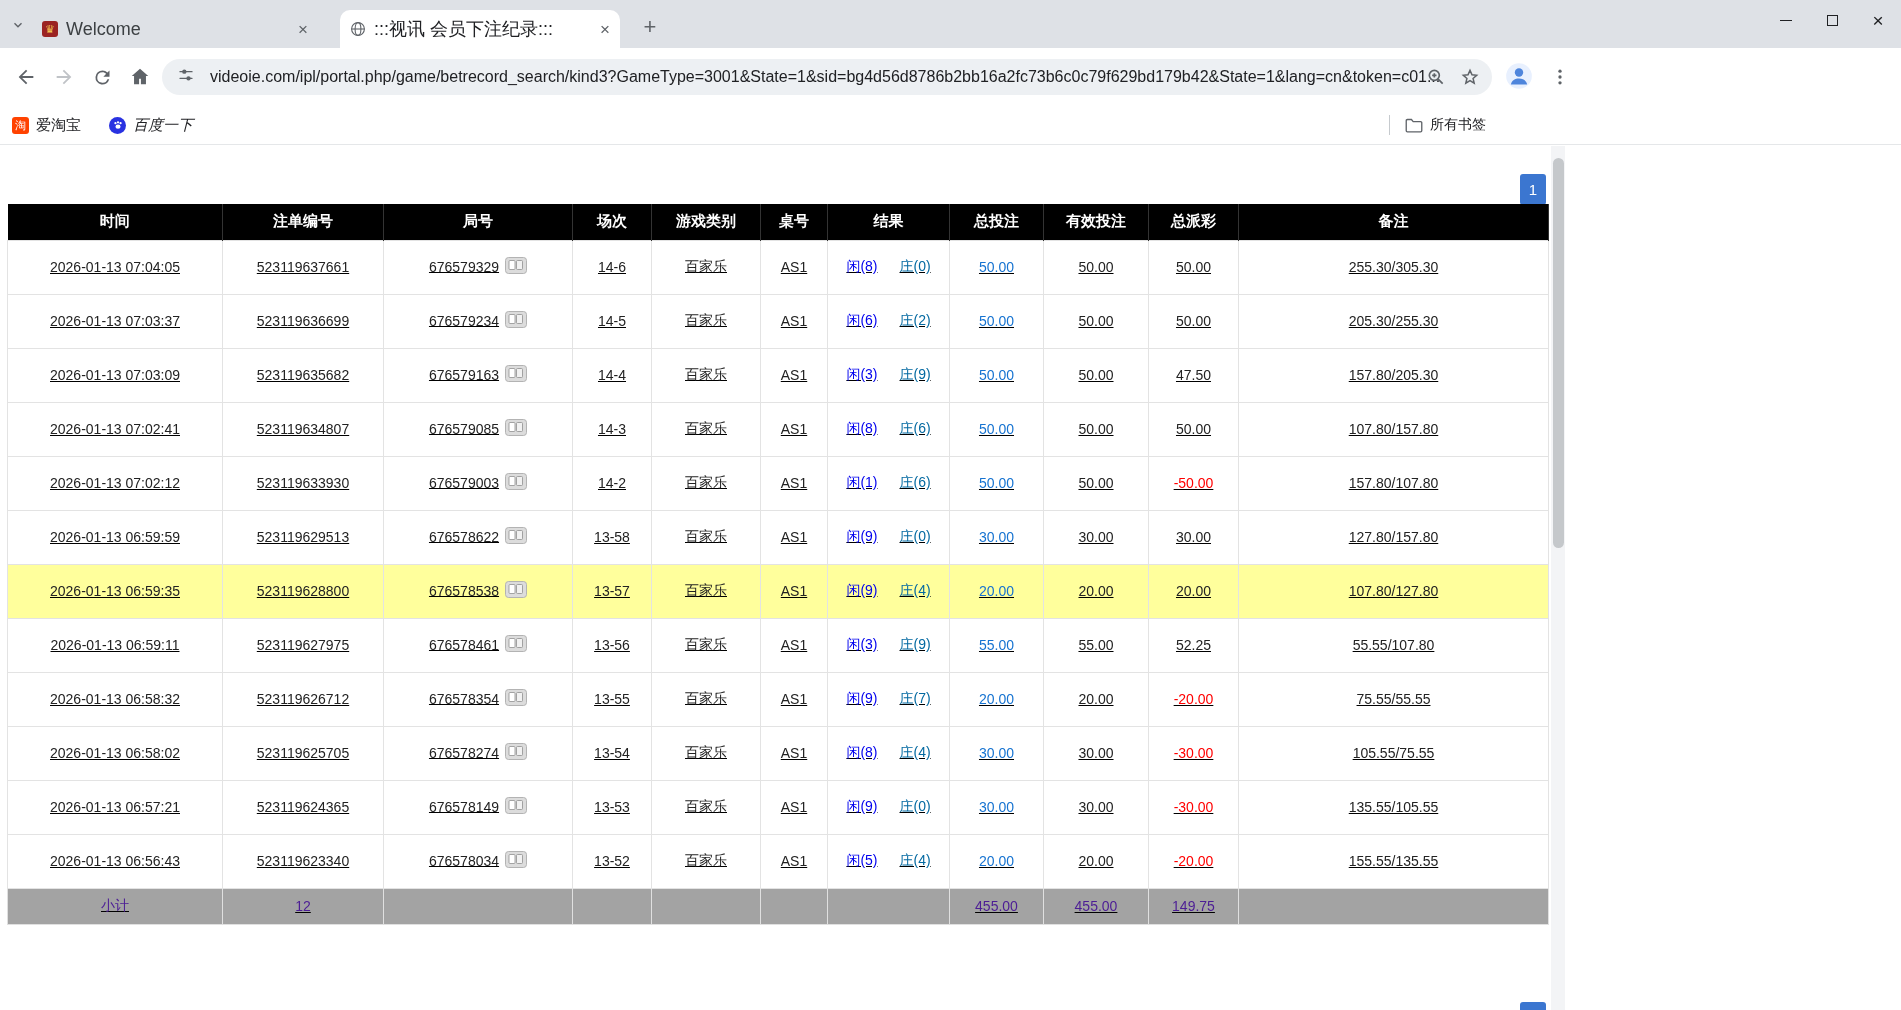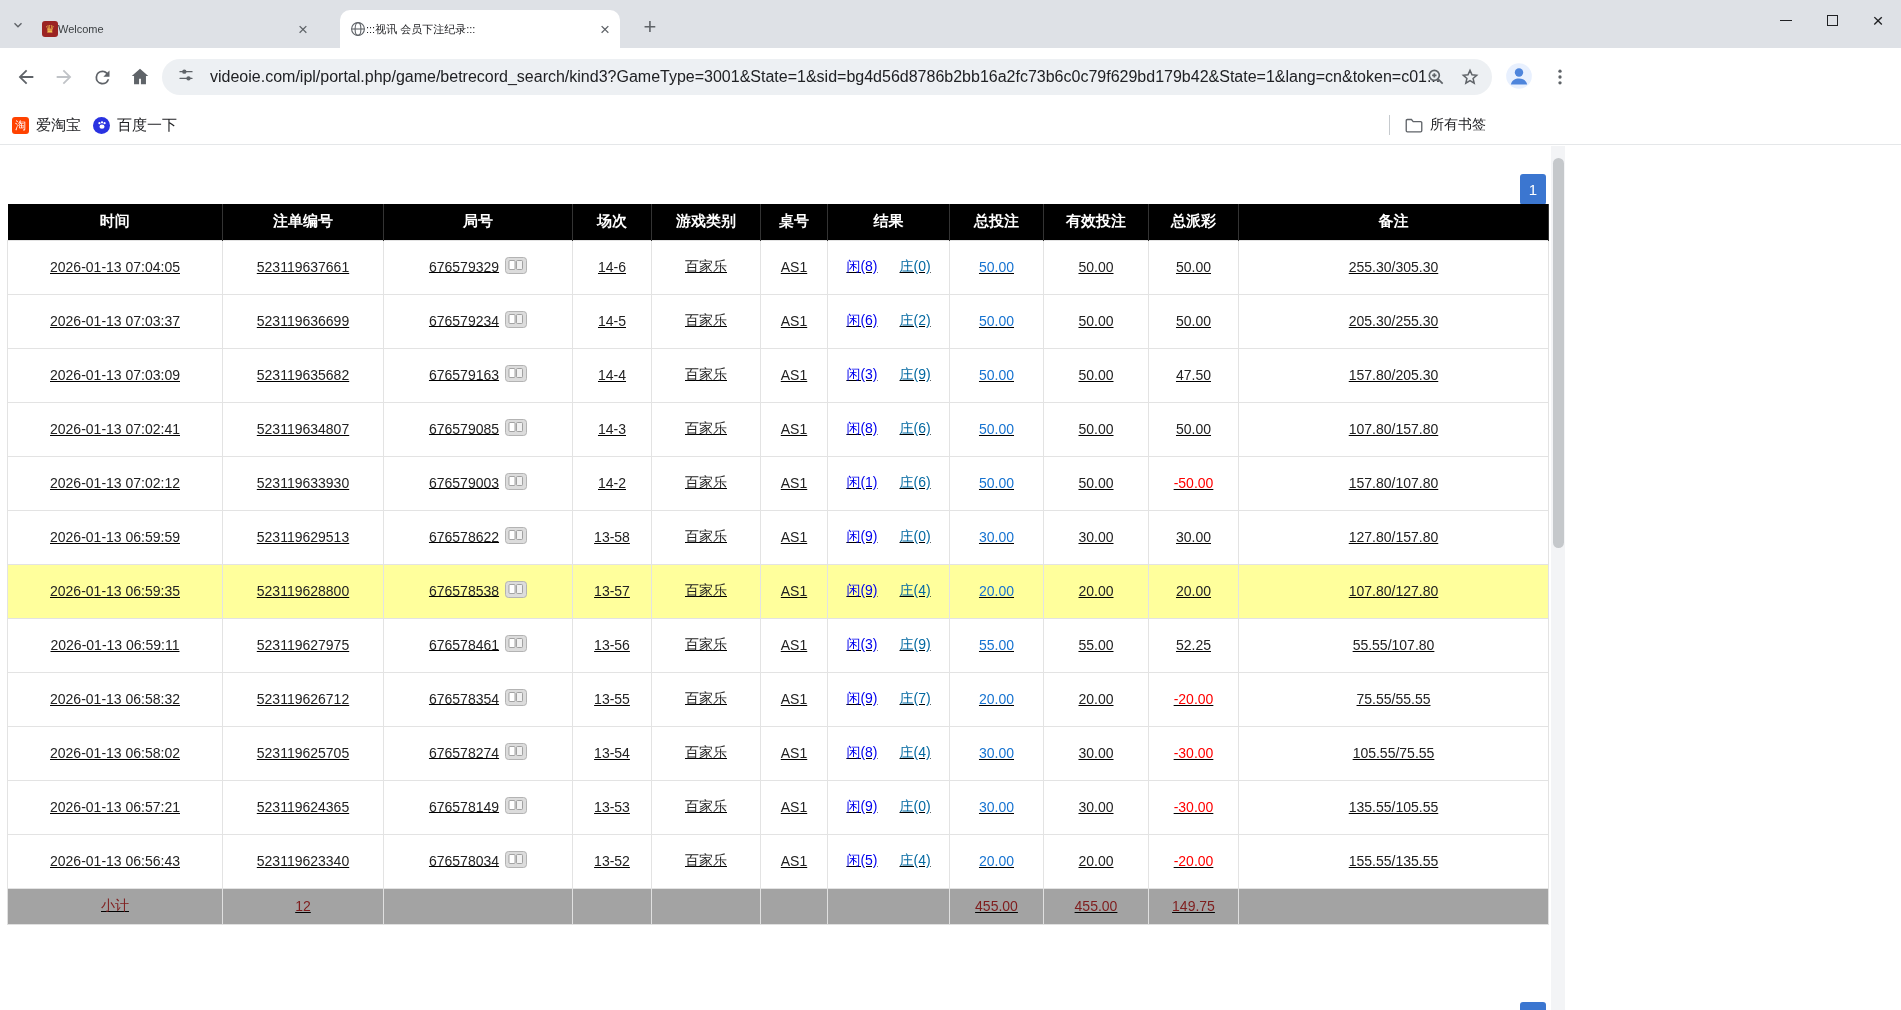--- a/index.html
+++ b/index.html
@@ -8,57 +8,57 @@
     width:1901px; height:1010px; overflow:hidden; position:relative;
     background:#ffffff;
     font-family:"Liberation Sans","DejaVu Sans",sans-serif;
   }
   
   .tabstrip { position:absolute; left:0; top:0; width:1901px; height:48px; background:#dee1e6; }
   .chev { position:absolute; left:8px; top:15px; width:20px; height:20px; display:flex; align-items:center; justify-content:center; color:#5f6368; }
   .tab { position:absolute; top:10px; height:38px; display:flex; align-items:center; padding:0 10px; }
   .tab.inactive { left:32px; width:286px; }
   .tab.active { left:340px; width:280px; background:#ffffff; border-radius:10px 10px 0 0; }
-  .tab-title { font-size:11px; color:#3c4043; white-space:nowrap; overflow:hidden; flex:1; margin-left:0; }
+  .tab-title { font-size:18px; color:#3c4043; white-space:nowrap; overflow:hidden; flex:1; margin-left:8px; }
   .tab.active .tab-title { color:#202124; }
   .tab-close { font-size:17px; color:#5f6368; margin-left:6px; line-height:17px; }
   .fav1 { width:16px; height:16px; background:#9b2323; border-radius:3px; color:#f2c14e; font-size:11px; line-height:16px; text-align:center; flex:0 0 16px; }
   .newtab { position:absolute; left:636px; top:13px; width:28px; height:28px; font-size:22px; color:#5f6368; display:flex; align-items:center; justify-content:center; }
   .wincontrols { position:absolute; right:0; top:0; height:40px; display:flex; }
   .winbtn { width:46px; height:40px; display:flex; align-items:center; justify-content:center; color:#202124; }
   .min-glyph { display:inline-block; width:12px; border-top:1.6px solid #202124; }
   .max-glyph { display:inline-block; width:11px; height:11px; border:1.4px solid #202124; }
   .close-glyph { font-size:19px; line-height:19px; }
   
   .navbar { position:absolute; left:0; top:48px; width:1901px; height:58px; background:#ffffff; }
   .nav-icon { position:absolute; top:17px; width:24px; height:24px; display:flex; align-items:center; justify-content:center; }
   .omnibox { position:absolute; left:162px; top:11px; width:1330px; height:36px; background:#edf0f3; border-radius:18px; display:flex; align-items:center; overflow:hidden; }
   .site-icon { margin-left:14px; flex:0 0 22px; }
   .url-text { margin-left:12px; font-size:16px; color:#202124; white-space:nowrap; }
   
   .bookmarksbar { position:absolute; left:0; top:106px; width:1901px; height:39px; background:#ffffff; border-bottom:1px solid #e5e7e9; display:flex; align-items:center; }
   .bm { display:flex; align-items:center; font-size:15px; color:#202124; }
   .bm.first { margin-left:12px; }
-  .bm.second { margin-left:12px; }
+  .bm.second { margin-left:28px;font-style:italic; }
   .bm-ico { margin-right:7px; display:flex; }
   .tb-ico { width:17px; height:17px; background:#ff4200; border-radius:3px; color:#fff; font-size:11px; line-height:17px; text-align:center; }
   .baidu-ico { width:17px; height:17px; background:#2932e1; border-radius:50%; display:flex; align-items:center; justify-content:center; }
   .bm-right { position:absolute; left:1389px; top:0; height:38px; display:flex; align-items:center; }
   .bm-divider { width:1px; height:20px; background:#c6cace; margin-right:15px; }
   .bm-right-label { font-size:14px; color:#202124; margin-left:7px; }
   
   .pagebtn { position:absolute; width:26px; height:31px; background:#3b76d0; color:#ffffff; font-size:15px; display:flex; align-items:center; justify-content:center; border-radius:3px; }
   .pagebtn.top { left:1520px; top:174px; }
   .pagebtn.bottom { left:1520px; top:1002px; }
   
   table.bet-table { position:absolute; left:7px; top:204px; width:1541px; border-collapse:collapse; table-layout:fixed; background:#fff;text-decoration:underline; }
   .bet-table th { background:#000000; color:#ffffff; font-size:15px; font-weight:bold; height:36px; border-right:1px solid #333; text-align:center; padding:0; }
   .bet-table tbody td { height:54px; border:1px solid #e3e3e3; text-align:center; font-size:14px; color:#222222; padding:0; }
   .bet-table tbody tr.hl td { background:#ffff9c; }
-  .bet-table tfoot td { height:36px; background:#a3a3a3; border:1px solid #e0e0e0; color:#7f1d1d; font-size:14px; text-align:center; padding:2px; }
+  .bet-table tfoot td { height:36px; background:#a3a3a3; border:1px solid #e0e0e0; color:#4c1d95; font-size:14px; text-align:center; padding:2px; }
   .blue { color:#1673d1; }
   .rp { color:#0000ee; }
   .rb { color:#0369a1; margin-left:22px; }
   .pay.neg { color:#ff0000; }
   .round-icon { margin-left:6px; vertical-align:middle; display:inline-block; }
   .round-num { vertical-align:middle; }
   
   .scroll-track { position:absolute; left:1551px; top:146px; width:14px; height:864px; background:#f3f4f6; }
   .scroll-thumb { position:absolute; left:1.5px; top:12px; width:11px; height:390px; background:#c5c8cb; border-radius:6px; }
 </style>

